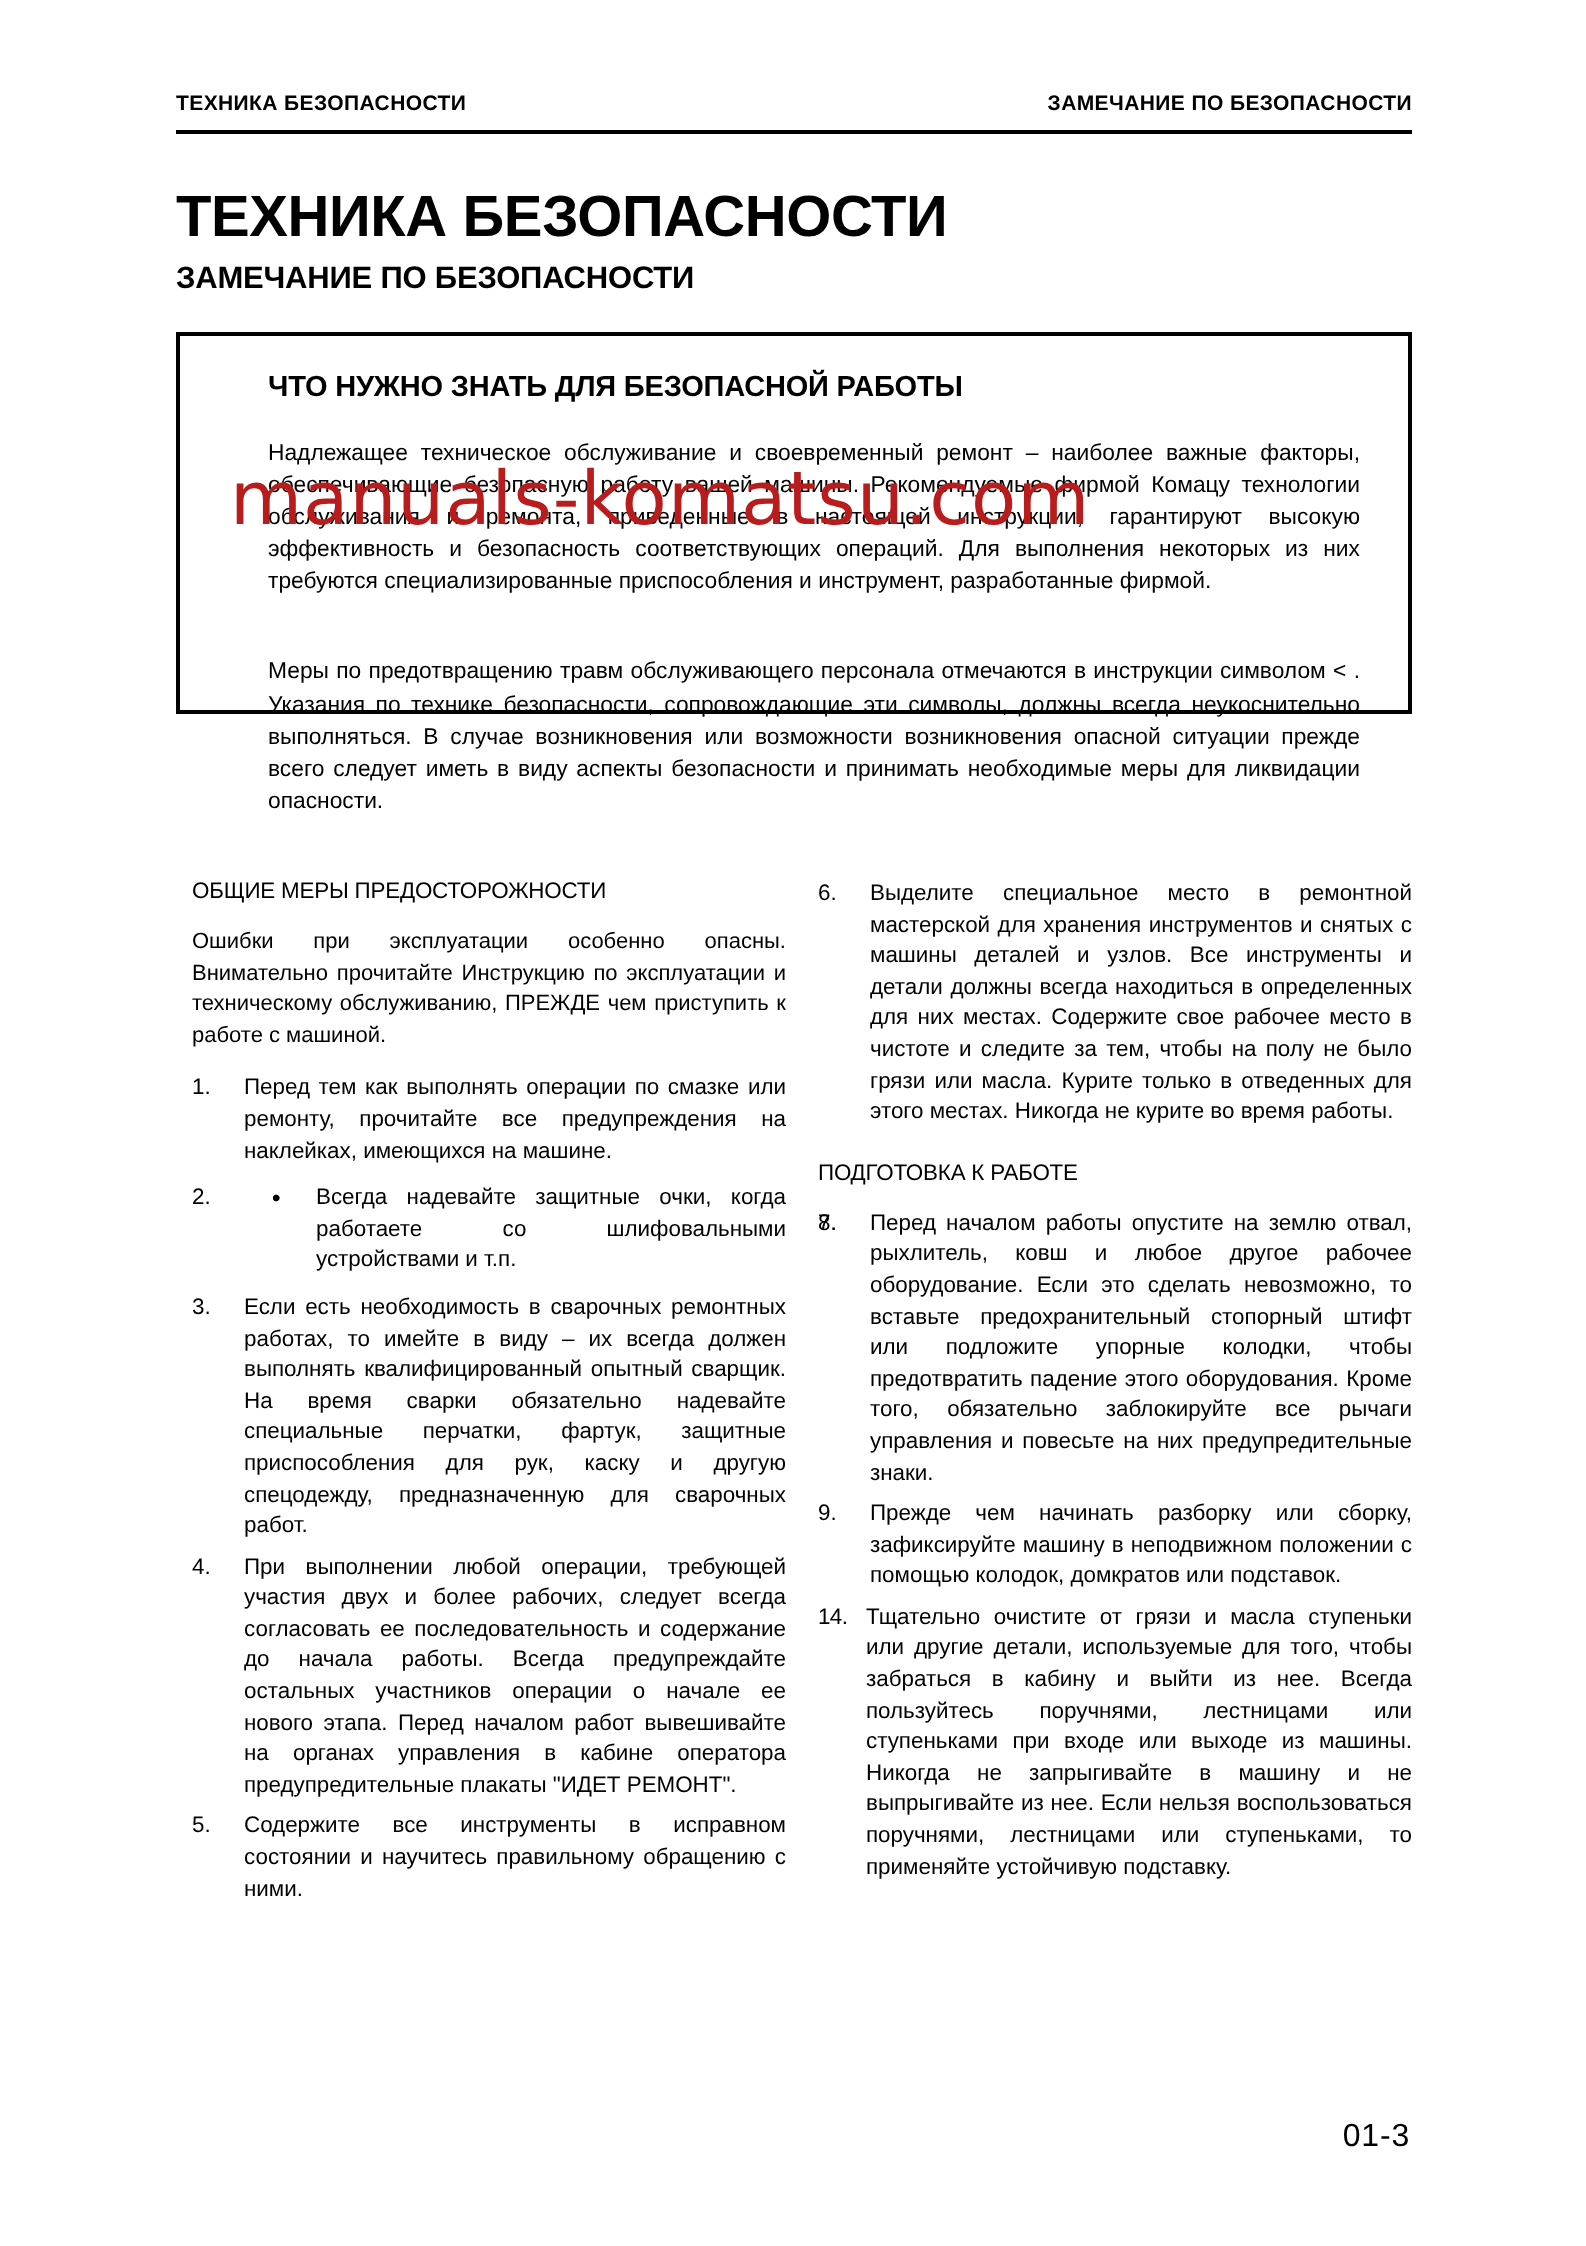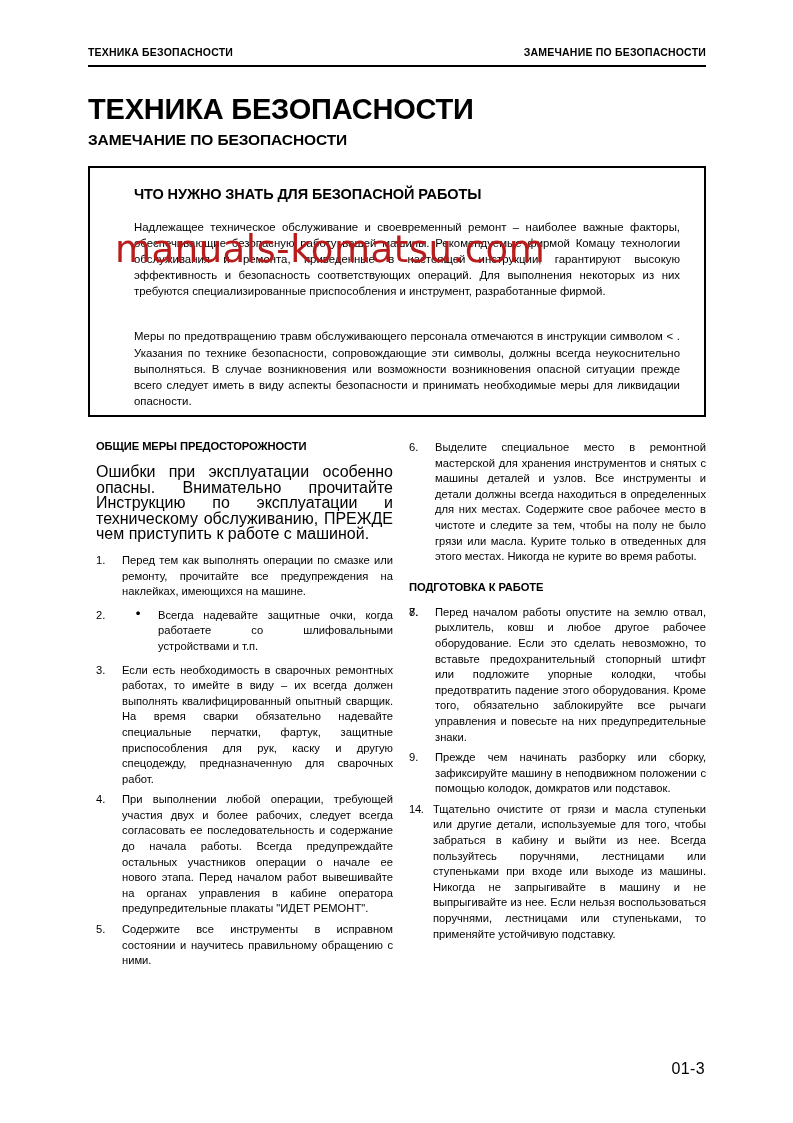--- a/index.html
+++ b/index.html
@@ -64,21 +64,21 @@
     font-weight: bold;
     letter-spacing: -0.1px;
   }
 
   
   .notice-box {
     position: absolute;
     left: 88px;
     top: 166px;
     width: 618px;
-    height: 251px;
+    height: 191px;
     border: 2.2px solid #000;
     box-sizing: border-box;
   }
   .notice-inner {
     padding: 18px 24px 0 28px;
   }
   .notice-heading {
     font-size: 14.5px;
     font-weight: bold;
     letter-spacing: -0.1px;
@@ -111,28 +111,28 @@
   .col {
     position: absolute;
     top: 440px;
     width: 297px;
   }
   .col-left  { left: 96px; }
   .col-right { left: 409px; }
 
   .sect-head {
     font-size: 11.2px;
-    font-weight: bold;
+    font-weight: normal;
     letter-spacing: -0.1px;
     margin: 0 0 12px 0;
   }
   .sect-head.spaced { margin-top: 16px; }
 
   .body-para {
-    font-size: 16px;
+    font-size: 11px;
     line-height: 15.6px;
     text-align: justify;
     margin: 0 0 11px 0;
   }
 
   ol.num-list {
     list-style: none;
     margin: 0;
     padding: 0;
   }

